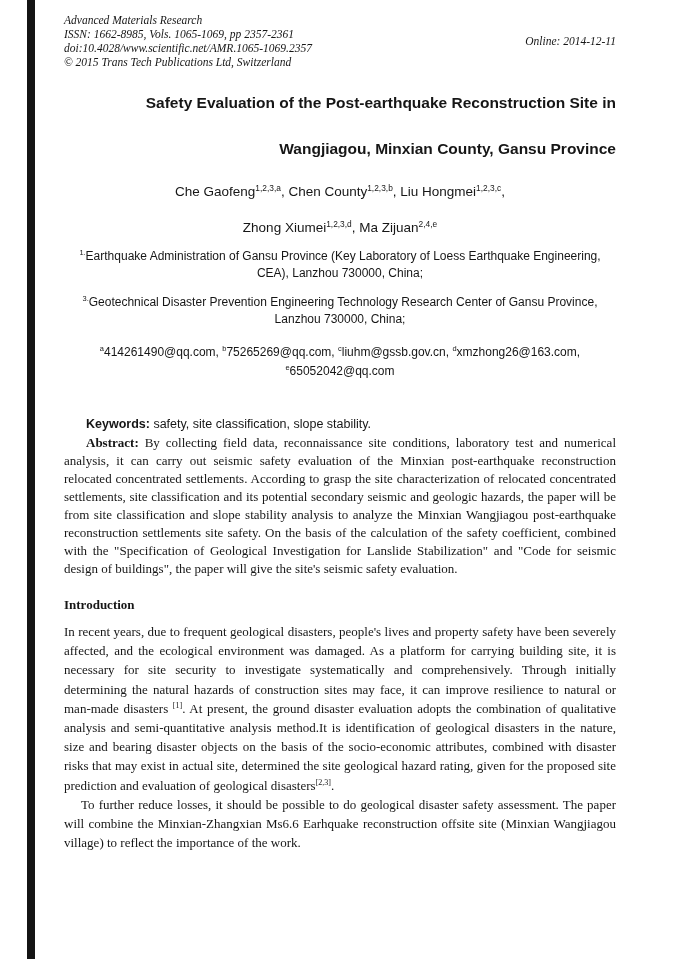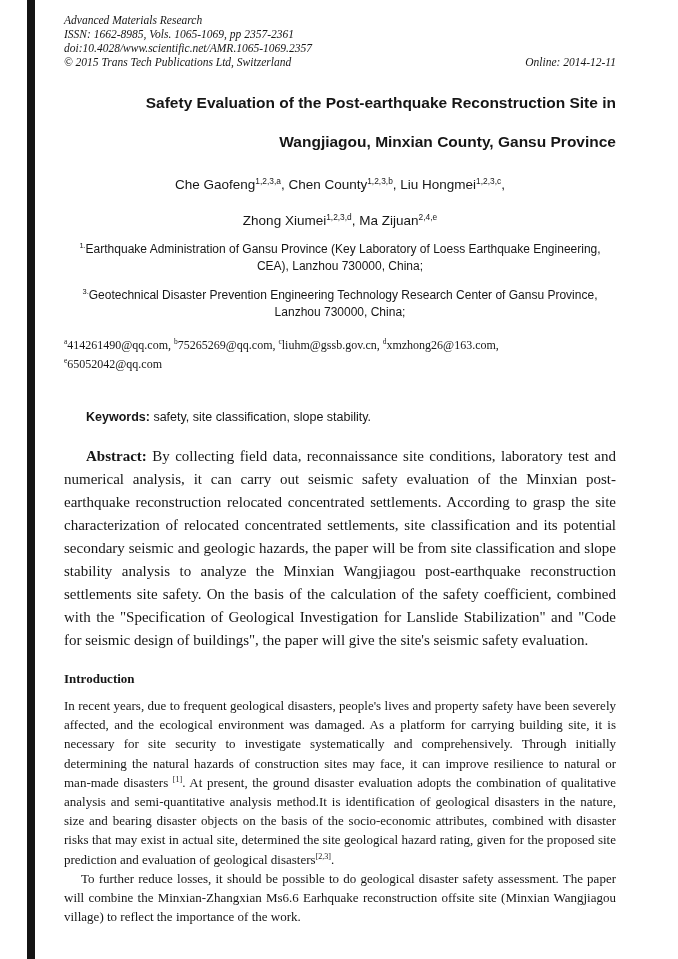--- a/index.html
+++ b/index.html
@@ -23,66 +23,66 @@
   }
   .content {
     position: absolute;
     left: 64px;
     top: 0;
     width: 552px;
   }
   .pub-header {
     display: flex;
     justify-content: space-between;
-    align-items: flex-end;
+    align-items: center;
     margin-top: 13px;
     font-style: italic;
     font-size: 11.5px;
     line-height: 1.22;
   }
   .title {
     font-family: "Liberation Sans", sans-serif;
     font-weight: bold;
     font-size: 15.5px;
     text-align: right;
   }
   .title-1 { margin-top: 25px; }
-  .title-2 { margin-top: 21px; }
+  .title-2 { margin-top: 28px; }
   .authors {
     font-family: "Liberation Sans", sans-serif;
     font-size: 13.5px;
     text-align: center;
   }
   .authors-1 { margin-top: 26px; }
   .authors-2 { margin-top: 21px; }
   sup { font-size: 62%; line-height: 0; }
   .affil {
     font-family: "Liberation Sans", sans-serif;
     font-size: 12px;
     line-height: 1.45;
     text-align: center;
     margin-top: 11px;
   }
   .affils { margin-top: 13px; }
   .emails {
-    font-family: Liberation Serif, serif;
+    font-family: Liberation Sans, sans-serif;
     font-size: 12px;
     line-height: 1.6;
-    text-align: left;
+    text-align: center;
   }
   .emails-block { margin-top: 14px; }
   .keywords {
     margin-top: 36px;
     font-family: "Liberation Sans", sans-serif;
     font-size: 12.5px;
   }
   .abstract {
-    margin-top: 21px;
-    font-size: 15px;
-    line-height: 23px;
+    margin-top: 3px;
+    font-size: 13px;
+    line-height: 18px;
     text-align: justify;
   }
   .section-heading {
     margin-top: 19px;
     font-size: 13px;
     font-weight: bold;
   }
   .para {
     margin: 0;
     font-size: 13px;

